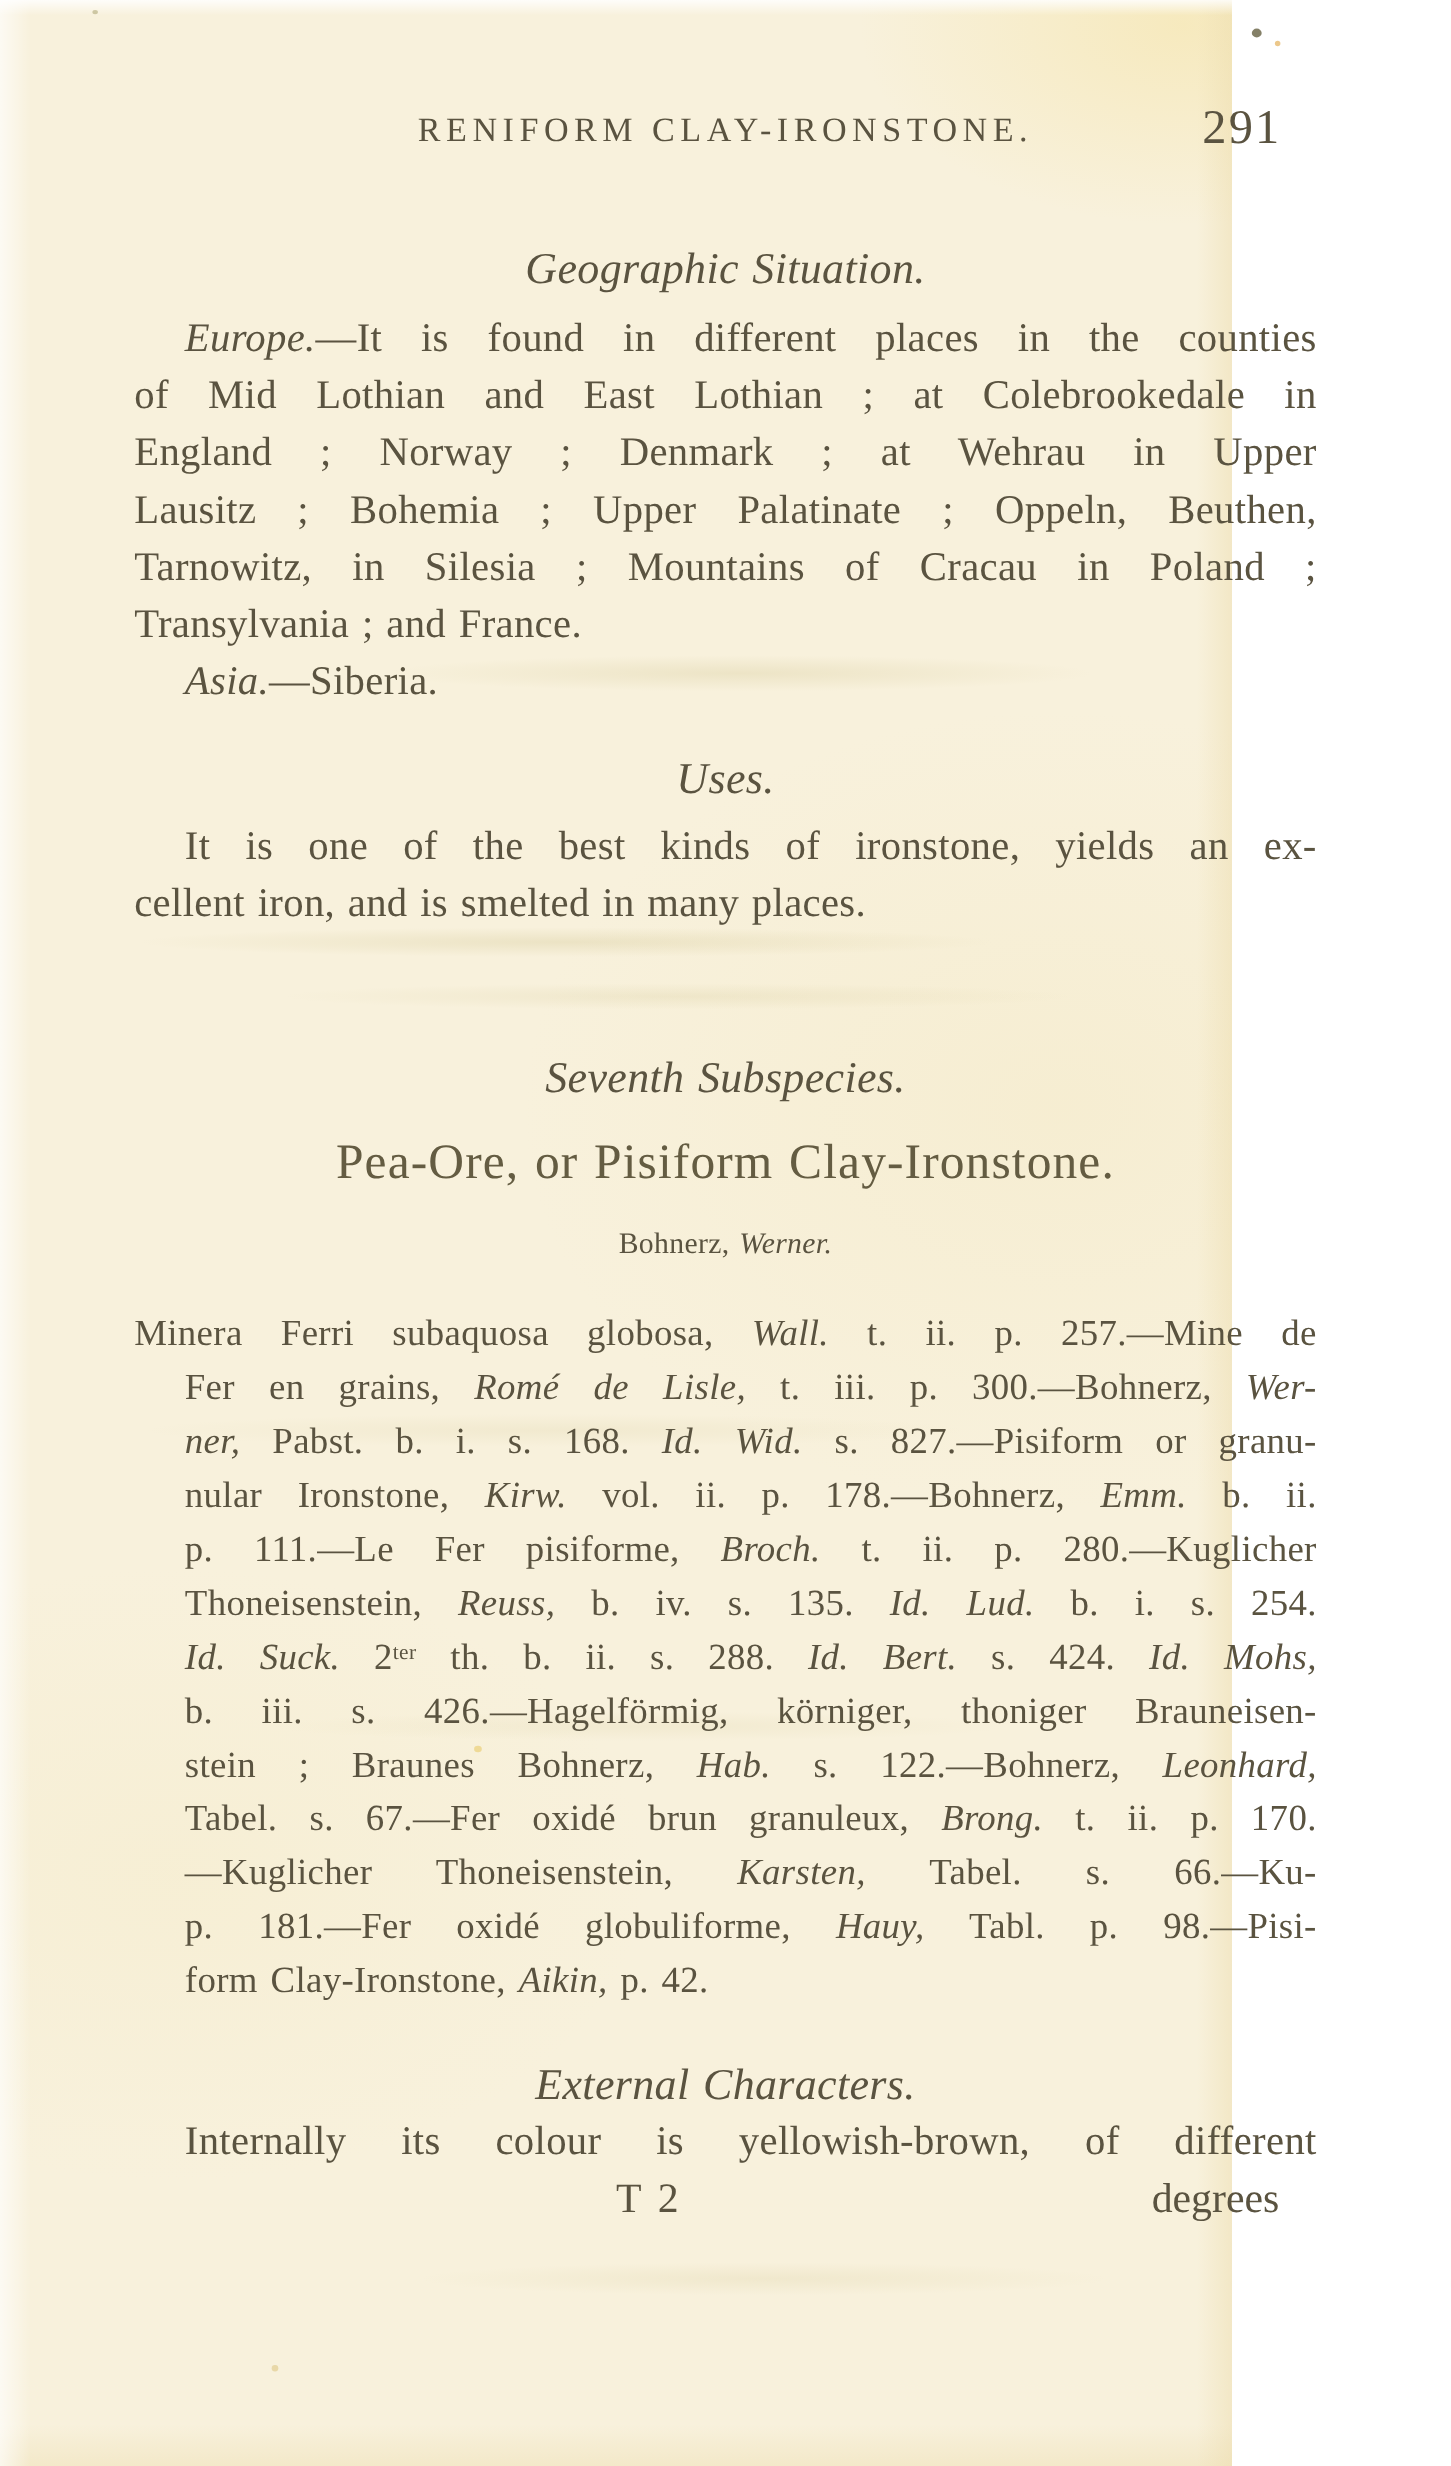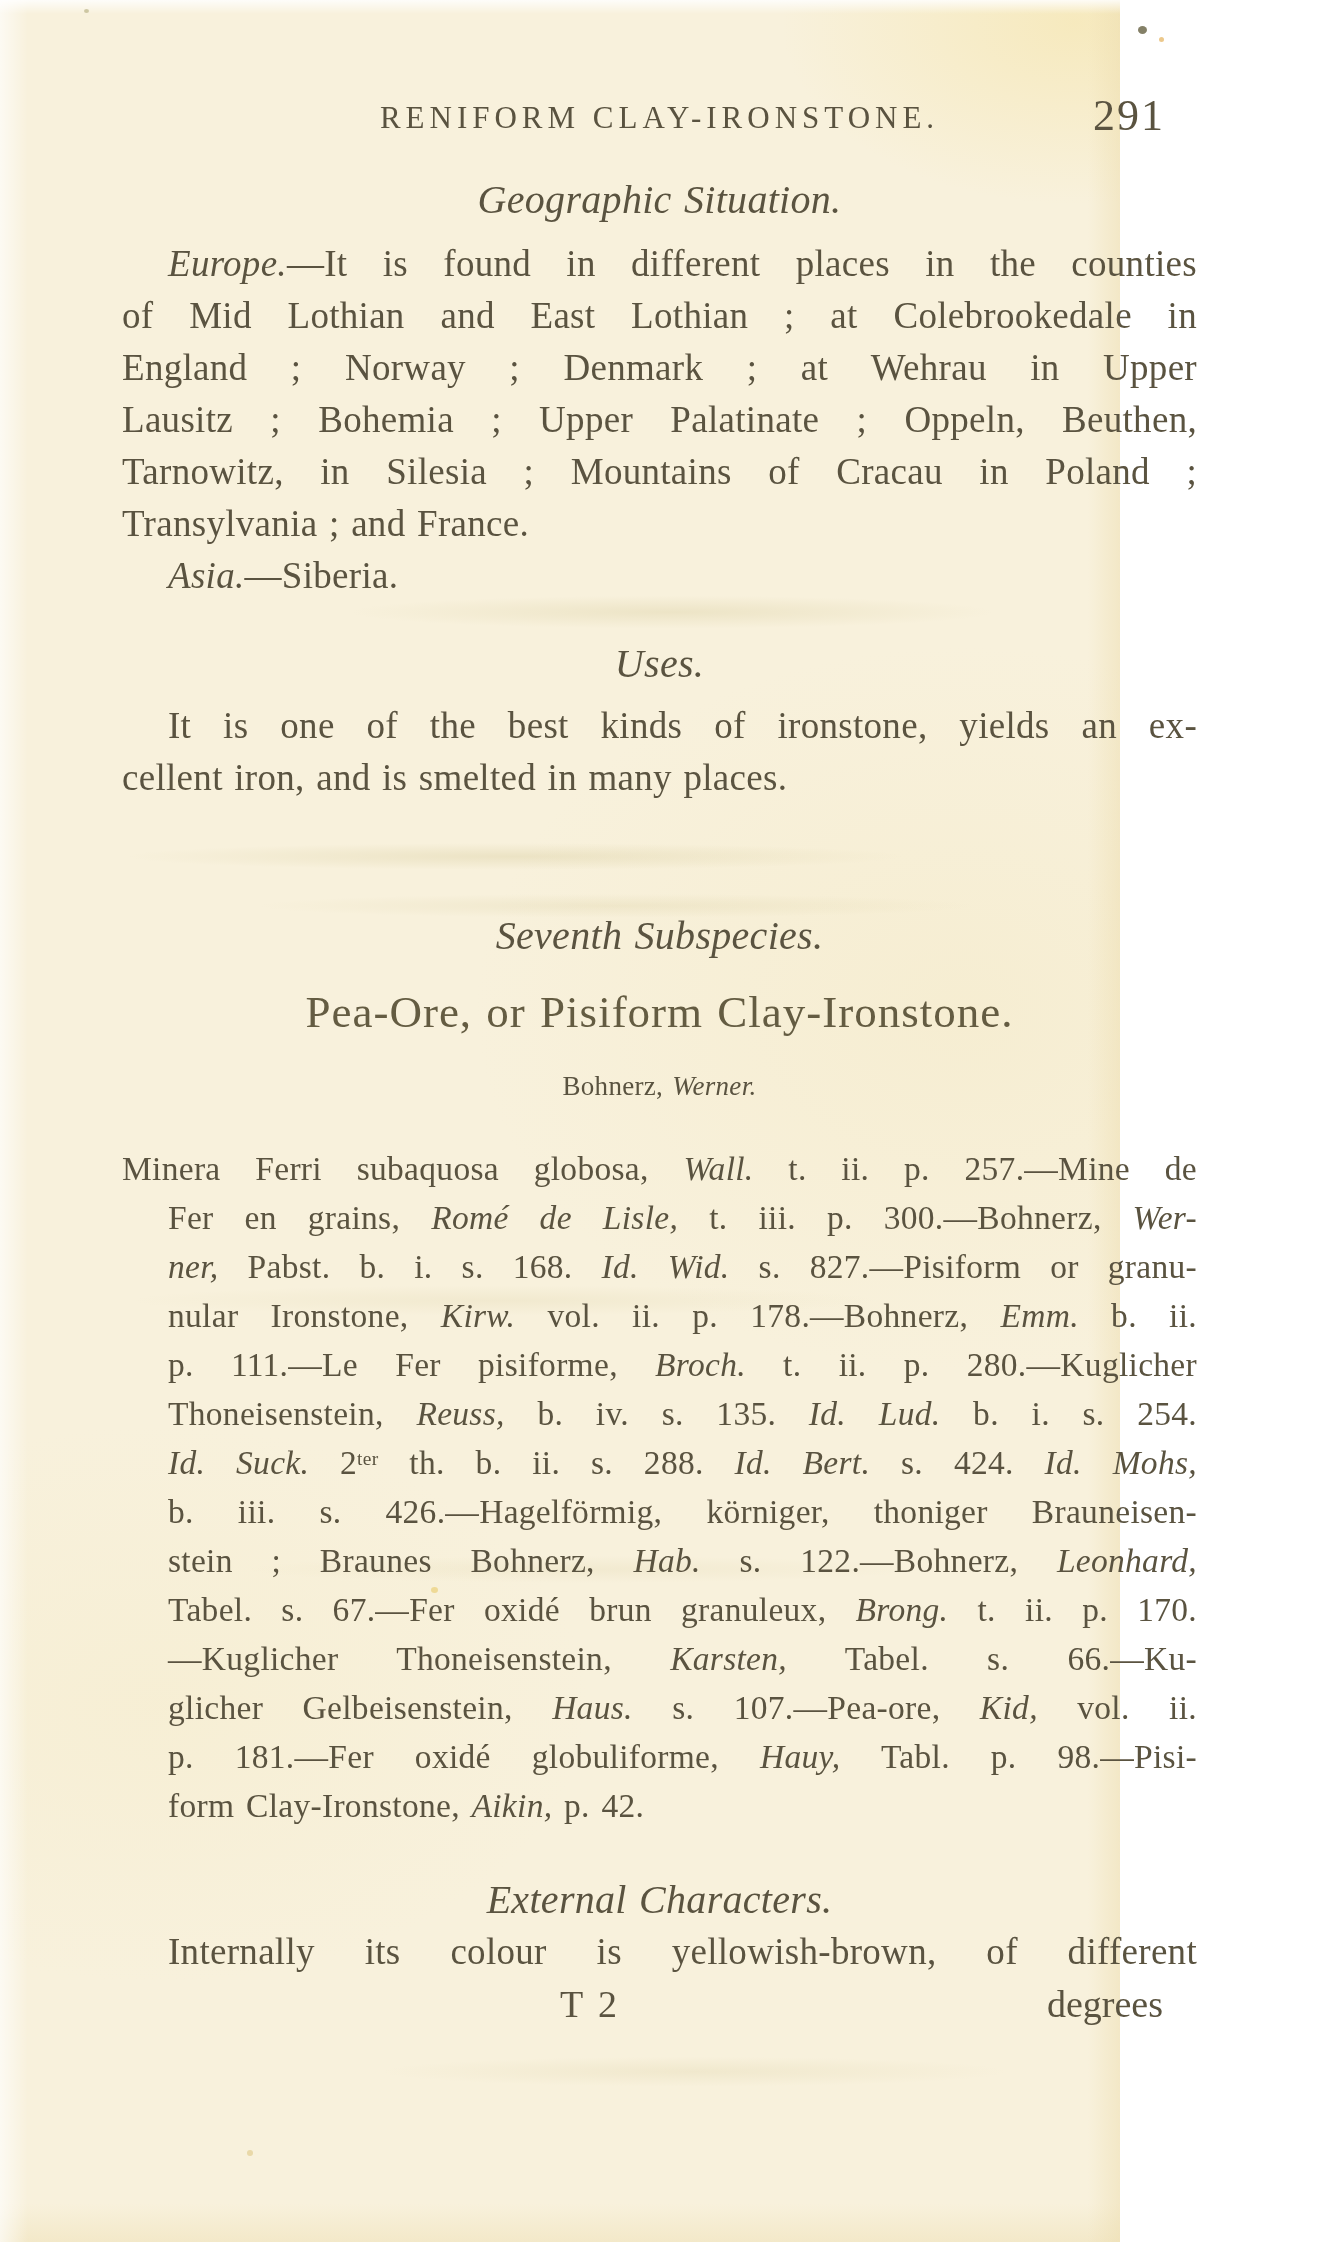--- a/index.html
+++ b/index.html
@@ -37,21 +37,21 @@
   .heading.italic { font-style:italic; }
   .citation { font-size:33.5px; line-height:49px; word-spacing:3px; }
   .it { font-style:italic; }
   sup { font-size:.58em; line-height:0; vertical-align:9px; }
   .line { min-height:1em; }
   .just { text-align:justify; text-align-last:justify; }
   .paragraph .line:first-child { text-indent:46px; }
   .citation .line:not(:first-child) { padding-left:46px; }
 
   
-  [data-name="geographic-situation-heading"] { margin-top:34px; }
+  [data-name="geographic-situation-heading"] { margin-top:78px; }
   [data-name="europe-paragraph"]             { margin-top:12px; }
   [data-name="asia-paragraph"]               { margin-top:0; }
   [data-name="uses-heading"]                 { margin-top:36px; }
   [data-name="uses-paragraph"]               { margin-top:10px; }
   [data-name="seventh-subspecies-heading"]   { margin-top:106px; }
   [data-name="pea-ore-heading"]              { margin-top:24px; font-size:45px; letter-spacing:1px; color:#645c42; }
   [data-name="bohnerz-heading"]              { margin-top:22px; font-size:27px; }
   [data-name="synonymy-citations"]           { margin-top:32px; }
   [data-name="external-characters-heading"]  { margin-top:44px; }
   [data-name="internally-paragraph"]         { margin-top:0; }
@@ -123,21 +123,20 @@
           <div class="line just" data-name="text-line"><span data-name="text-segment">Fer en grains, </span><span class="it" data-name="italic-text">Romé de Lisle,</span><span data-name="text-segment"> t. iii. p. 300.—Bohnerz, </span><span class="it" data-name="italic-text">Wer-</span></div>
           <div class="line just" data-name="text-line"><span class="it" data-name="italic-text">ner,</span><span data-name="text-segment"> Pabst. b. i. s. 168. </span><span class="it" data-name="italic-text">Id. Wid.</span><span data-name="text-segment"> s. 827.—Pisiform or granu-</span></div>
           <div class="line just" data-name="text-line"><span data-name="text-segment">nular Ironstone, </span><span class="it" data-name="italic-text">Kirw.</span><span data-name="text-segment"> vol. ii. p. 178.—Bohnerz, </span><span class="it" data-name="italic-text">Emm.</span><span data-name="text-segment"> b. ii.</span></div>
           <div class="line just" data-name="text-line"><span data-name="text-segment">p. 111.—Le Fer pisiforme, </span><span class="it" data-name="italic-text">Broch.</span><span data-name="text-segment"> t. ii. p. 280.—Kuglicher</span></div>
           <div class="line just" data-name="text-line"><span data-name="text-segment">Thoneisenstein, </span><span class="it" data-name="italic-text">Reuss,</span><span data-name="text-segment"> b. iv. s. 135. </span><span class="it" data-name="italic-text">Id. Lud.</span><span data-name="text-segment"> b. i. s. 254.</span></div>
           <div class="line just" data-name="text-line"><span class="it" data-name="italic-text">Id. Suck.</span><span data-name="text-segment"> 2</span><sup data-name="superscript-text">ter</sup><span data-name="text-segment"> th. b. ii. s. 288. </span><span class="it" data-name="italic-text">Id. Bert.</span><span data-name="text-segment"> s. 424. </span><span class="it" data-name="italic-text">Id. Mohs,</span></div>
           <div class="line just" data-name="text-line"><span data-name="text-segment">b. iii. s. 426.—Hagelförmig, körniger, thoniger Brauneisen-</span></div>
           <div class="line just" data-name="text-line"><span data-name="text-segment">stein ; Braunes Bohnerz, </span><span class="it" data-name="italic-text">Hab.</span><span data-name="text-segment"> s. 122.—Bohnerz, </span><span class="it" data-name="italic-text">Leonhard,</span></div>
           <div class="line just" data-name="text-line"><span data-name="text-segment">Tabel. s. 67.—Fer oxidé brun granuleux, </span><span class="it" data-name="italic-text">Brong.</span><span data-name="text-segment"> t. ii. p. 170.</span></div>
           <div class="line just" data-name="text-line"><span data-name="text-segment">—Kuglicher Thoneisenstein, </span><span class="it" data-name="italic-text">Karsten,</span><span data-name="text-segment"> Tabel. s. 66.—Ku-</span></div>
-          <div class="line just" data-name="text-line"><span data-name="text-segment">glicher Gelbeisenstein, </span><span class="it" data-name="italic-text">Haus.</span><span data-name="text-segment"> s. 107.—Pea-ore, </span><span class="it" data-name="italic-text">Kid,</span><span data-name="text-segment"> vol. ii.</span></div>
           <div class="line just" data-name="text-line"><span data-name="text-segment">p. 181.—Fer oxidé globuliforme, </span><span class="it" data-name="italic-text">Hauy,</span><span data-name="text-segment"> Tabl. p. 98.—Pisi-</span></div>
           <div class="line" data-name="text-line"><span data-name="text-segment">form Clay-Ironstone, </span><span class="it" data-name="italic-text">Aikin,</span><span data-name="text-segment"> p. 42.</span></div>
         </section>
         <section class="block heading italic" data-name="external-characters-heading">
           <div class="line" data-name="text-line"><span data-name="text-segment">External Characters.</span></div>
         </section>
         <section class="block paragraph" data-name="internally-paragraph">
           <div class="line" data-name="text-line"><span data-name="text-segment">Internally its colour is yellowish-brown, of different</span></div>
         </section>
       </main>

